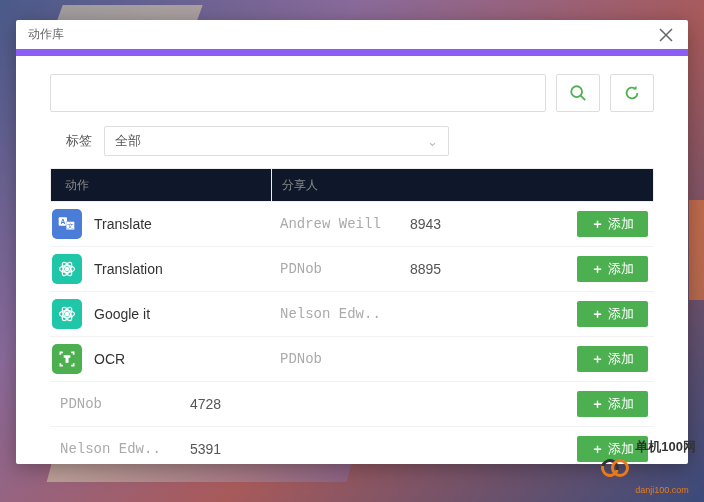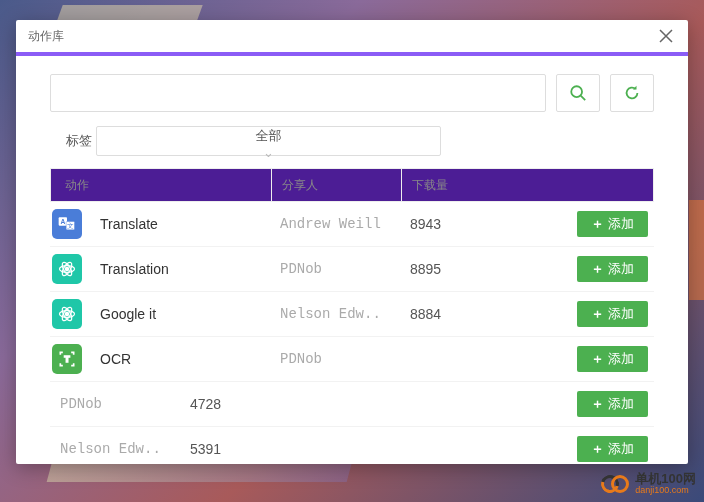--- a/index.html
+++ b/index.html
@@ -14,63 +14,63 @@
 .bg-frag.f3 { bottom: 20px; left: 50px; width: 300px; height: 25px; background: linear-gradient(90deg, #d4c8a8, #8a6a9a); transform: skew(-15deg); }
 
 .window {
   position: absolute; top: 20px; left: 16px; right: 16px; bottom: 38px;
   background: #fff; border-radius: 2px;
   box-shadow: 0 4px 20px rgba(0,0,0,0.3);
   display: flex; flex-direction: column;
 }
 .titlebar {
   height: 36px; display: flex; align-items: center; justify-content: space-between;
-  padding: 0 12px; border-bottom: 4px solid #8b5cf6;
+  padding: 0 12px; border-bottom: 7px solid #8b5cf6;
 }
 .titlebar-title { font-size: 12px; color: #666; }
 .close-btn { width: 20px; height: 20px; display: flex; align-items: center; justify-content: center; cursor: pointer; color: #666; }
 .close-btn svg { width: 14px; height: 14px; }
 
 .search-row { display: flex; gap: 10px; padding: 18px 34px 14px 34px; }
 .search-input {
   flex: 1; height: 38px; border: 1px solid #ddd; border-radius: 2px;
   padding: 0 10px; font-size: 14px; outline: none;
 }
 .icon-btn {
   width: 44px; height: 38px; border: 1px solid #ddd; border-radius: 2px;
   display: flex; align-items: center; justify-content: center; cursor: pointer;
   background: #fff; color: #4cb050;
 }
 .icon-btn svg { width: 18px; height: 18px; stroke: #4cb050; }
 
-.tag-row { display: flex; align-items: center; gap: 4px; padding: 0 34px 12px 50px; text-align: center; }
+.tag-row { display: flex; align-items: center; gap: 12px; padding: 0 34px 12px 50px; text-align: center; }
 .tag-label { font-size: 13px; color: #555; }
 .tag-select {
   width: 345px; height: 30px; border: 1px solid #ddd; border-radius: 2px;
   display: flex; align-items: center; justify-content: space-between;
-  padding: 0 10px; font-size: 13px; color: #555; cursor: pointer; flex-direction: column;
+  padding: 0 10px; font-size: 13px; color: #555; cursor: pointer;
 }
 .tag-select .chev { color: #bbb; }
 
 .table-wrap { padding: 0 34px; flex: 1; overflow: hidden; }
 .thead {
-  display: flex; background: #4c1d95; border: 1px solid #eee;
+  display: flex; background: #0f172a; border: 1px solid #eee;
   height: 34px; align-items: center; font-size: 12px; color: #888;
 }
 .col-action { width: 220px; padding-left: 14px; }
 .col-sharer { width: 130px; border-left: 1px solid #eee; padding-left: 10px; height: 100%; display: flex; align-items: center; }
 .col-downloads { width: 120px; border-left: 1px solid #eee; padding-left: 10px; height: 100%; display: flex; align-items: center; }
 .col-add { flex: 1; border-left: 1px solid #eee; }
 
 .tbody { }
 .trow {
   display: flex; align-items: center; height: 45px;
   border-bottom: 1px solid #f2f2f2; font-size: 14px;
 }
-.cell-action { width: 220px; display: flex; align-items: center; gap: 18px; padding-left: 2px; }
+.cell-action { width: 220px; display: flex; align-items: center; gap: 12px; padding-left: 2px; }
 .cell-sharer { width: 130px; color: #aaa; padding-left: 10px; white-space: nowrap; overflow: hidden; text-overflow: ellipsis; font-family: Liberation Mono, monospace; }
 .cell-downloads { width: 120px; color: #555; padding-left: 10px; }
 .cell-add { flex: 1; display: flex; justify-content: flex-end; padding-right: 6px; }
 
 .app-icon { width: 30px; height: 30px; border-radius: 5px; display: flex; align-items: center; justify-content: center; color: #fff; }
 .app-icon svg { width: 20px; height: 20px; }
 .action-name { color: #333; }
 
 .add-btn {
   background: #4cb050; color: #fff; border: none; height: 26px;
@@ -81,21 +81,21 @@
 
 .watermark {
   position: absolute; bottom: 6px; right: 8px; display: flex; align-items: center; gap: 6px; justify-content: space-between;
 }
 .wm-icon { width: 28px; height: 22px; position: relative; }
 .wm-circle { position: absolute; width: 18px; height: 18px; border: 3px solid #e87a1a; border-radius: 50%; }
 .wm-circle.c1 { left: 0; top: 2px; border-color: #333 #333 #e87a1a #e87a1a; transform: rotate(-30deg); }
 .wm-circle.c2 { left: 10px; top: 2px; }
 .wm-text { display: flex; flex-direction: column; line-height: 1.1; }
 .wm-cn { font-size: 13px; color: #333; font-weight: bold; }
-.wm-en { font-size: 9px; color: #e87a1a; }
+.wm-en { font-size: 9px; color: #e87a1a; margin-top: 32px; }
 </style>
 </head>
 <body>
 
 <div class="bg-frag f1"></div>
 <div class="bg-frag f2"></div>
 <div class="bg-frag f3"></div>
 
 <div class="window">
   <div class="titlebar">
@@ -128,21 +128,20 @@
     <div class="tag-select">
       <span>全部</span>
       <span class="chev">⌄</span>
     </div>
   </div>
 
   <div class="table-wrap">
     <div class="thead">
       <div class="col-action">动作</div>
       <div class="col-sharer">分享人</div>
-      <div class="col-downloads">下载量</div>
       <div class="col-add"></div>
     </div>
     <div class="tbody" id="tbody">
         <div class="trow">
           <div class="cell-action">
             <div class="app-icon" style="background:#4a7dd8;">
               <svg viewBox="0 0 24 24" fill="#fff">
                 <rect x="2" y="4" width="10" height="10" rx="1" fill="#fff"></rect>
                 <text x="7" y="12" font-size="8" fill="#4a7dd8" text-anchor="middle" font-weight="bold">A</text>
                 <rect x="11" y="9" width="10" height="10" rx="1" fill="#fff" stroke="#4a7dd8" stroke-width="0.5"></rect>
@@ -187,21 +186,20 @@
               <svg viewBox="0 0 24 24" fill="none" stroke="#fff" stroke-width="1.5">
                 <circle cx="12" cy="12" r="2" fill="#fff"></circle>
                 <ellipse cx="12" cy="12" rx="9" ry="4"></ellipse>
                 <ellipse cx="12" cy="12" rx="9" ry="4" transform="rotate(60 12 12)"></ellipse>
                 <ellipse cx="12" cy="12" rx="9" ry="4" transform="rotate(-60 12 12)"></ellipse>
               </svg>
             </div>
             <span class="action-name">Google it</span>
           </div>
           <div class="cell-sharer">Nelson Edw..</div>
-          <div class="cell-downloads">8884</div>
           <div class="cell-add">
             <button class="add-btn">
               <span class="plus">＋</span>
               <span>添加</span>
             </button>
           </div>
         </div>
         <div class="trow">
           <div class="cell-action">
             <div class="app-icon" style="background:#4cb050;">

